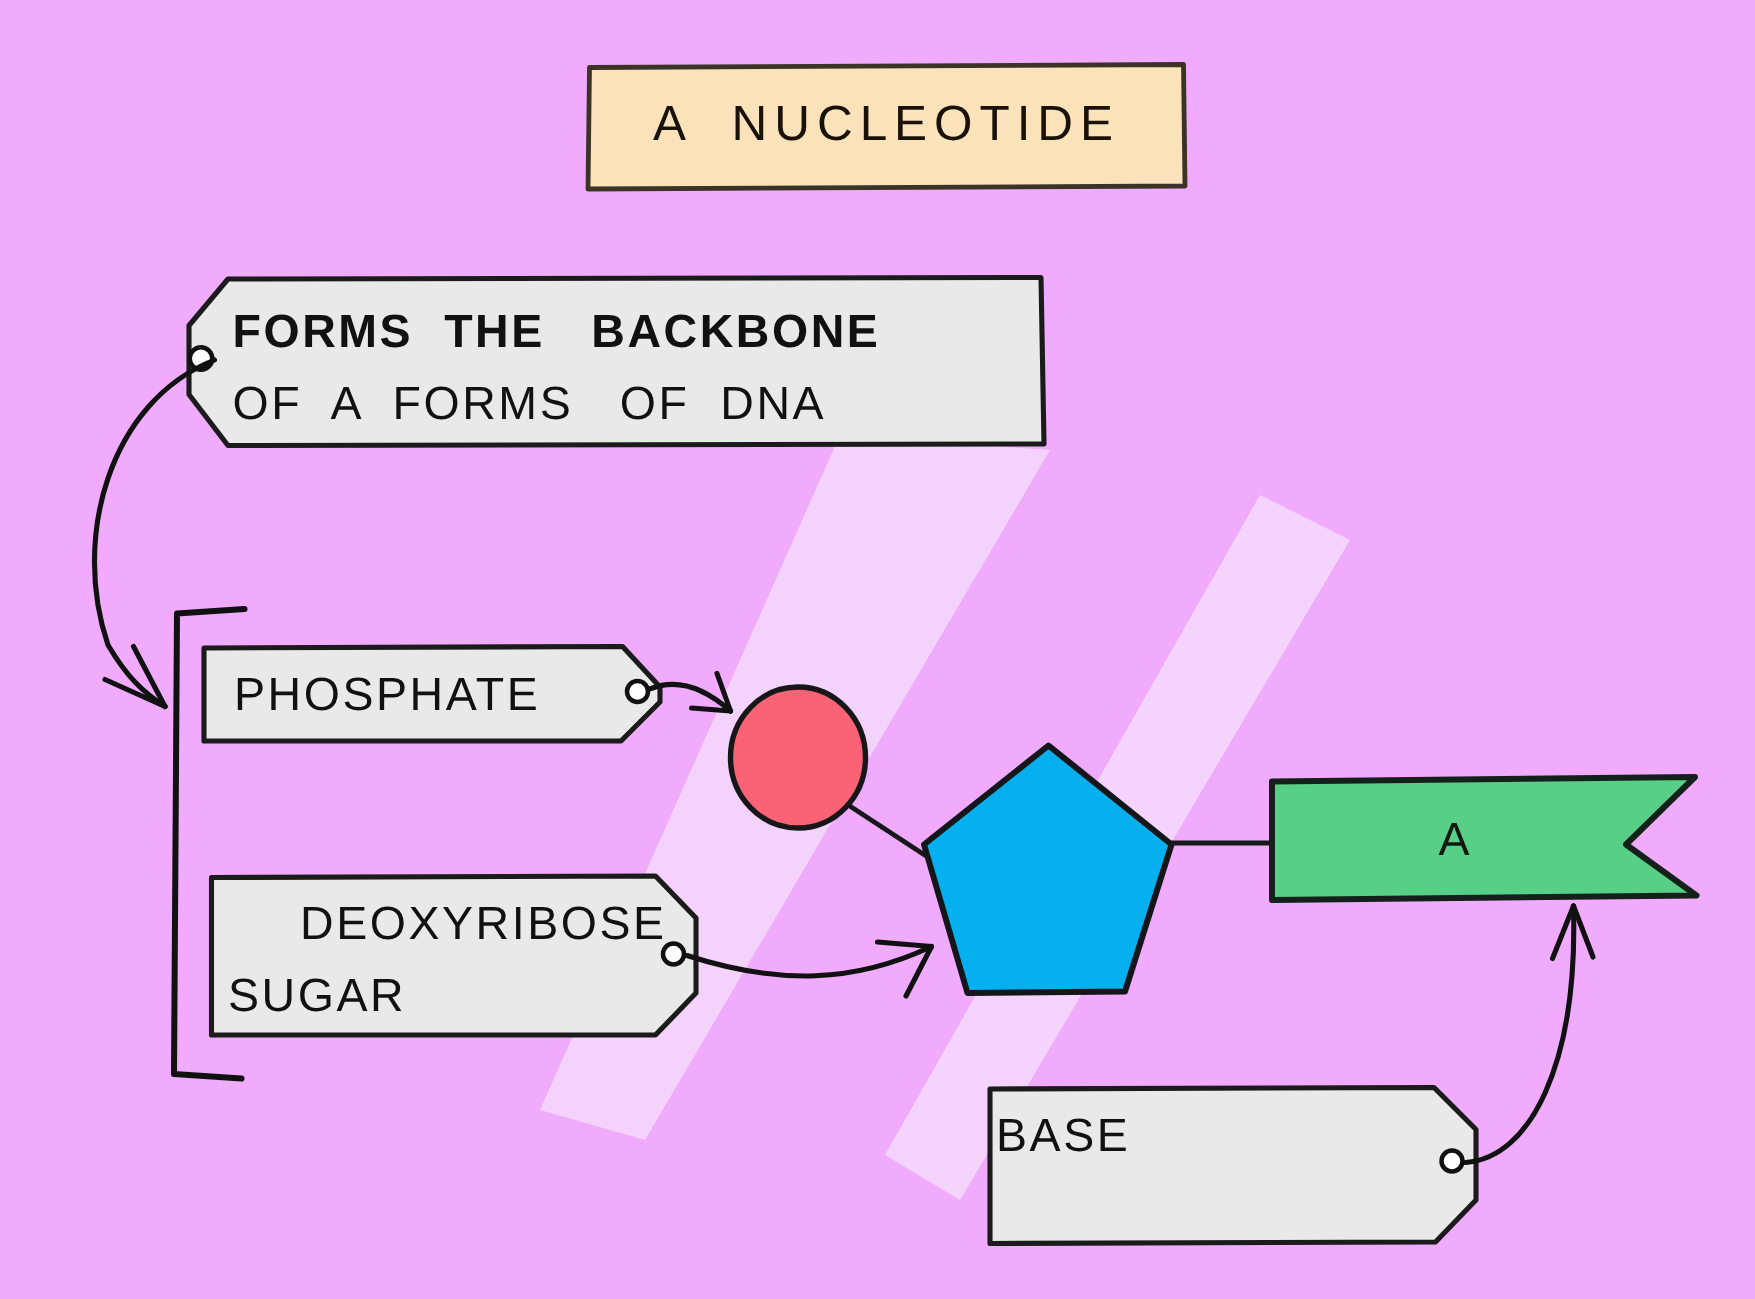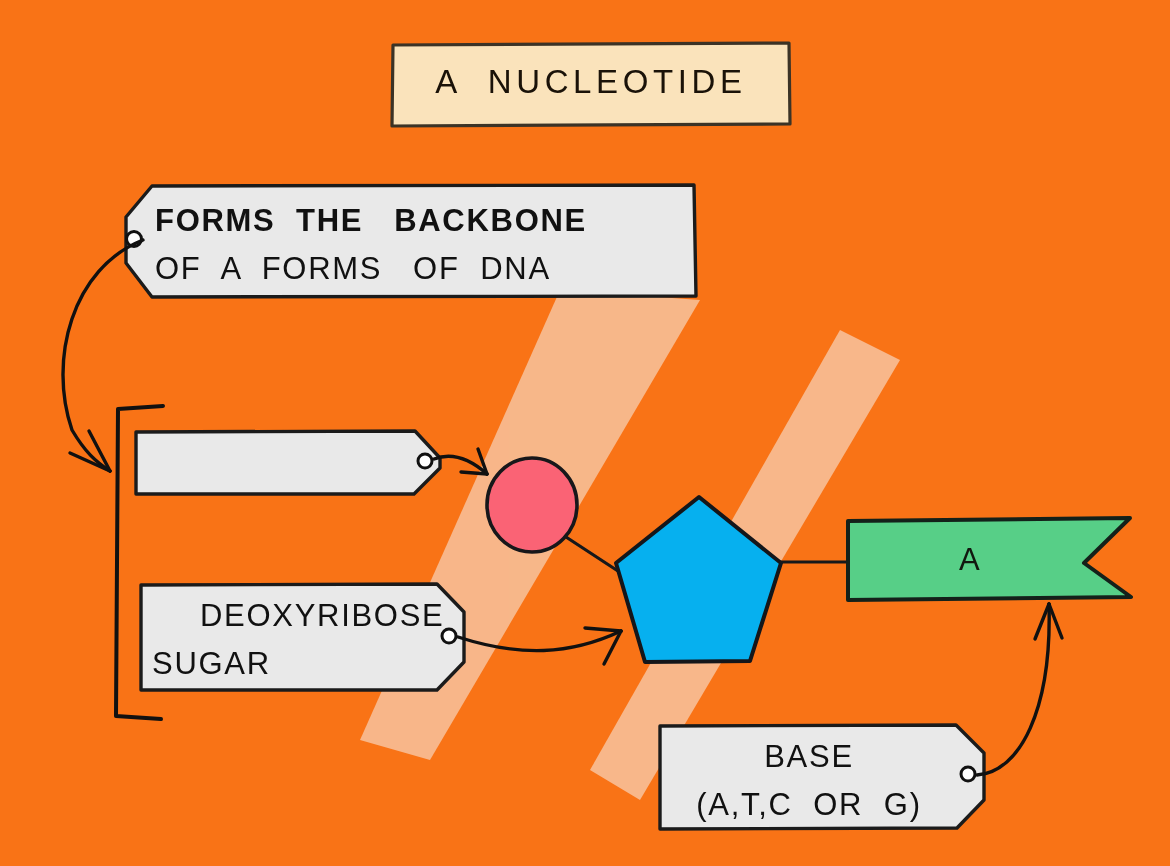--- a/index.html
+++ b/index.html
@@ -7,21 +7,21 @@
     padding: 0;
     background: #ffffff;
   }
   body {
     font-family: "Liberation Sans", sans-serif;
   }
   #stage {
     position: relative;
     width: 1170px;
     height: 866px;
-    background: #f97316;
+    background: #f0abfc;
     overflow: hidden;
   }
   #stage svg.layer {
     position: absolute;
     left: 0;
     top: 0;
     width: 1170px;
     height: 866px;
   }
   .tag-text, .title-text, .flag-text {
@@ -35,21 +35,21 @@
     font-size: 33px;
     letter-spacing: 0.14em;
     color: #1a1208;
   }
   .tag-text {
     font-size: 31px;
     line-height: 48px;
     letter-spacing: 0.055em;
     color: #111111;
   }
-  .tag-text.centered { text-align: center; }
+  .tag-text.centered { }
   .flag-text {
     font-size: 31px;
     color: #11180f;
     letter-spacing: 0.04em;
   }
 </style>
 </head>
 <body>
 
 <div id="stage">
@@ -133,22 +133,22 @@
       <path d="M1049,604 L1062,638"></path>
     </g>
 
   </svg>
 
   <div class="title-text" style="left:392px; top:63px; width:398px; text-align:center;">A  NUCLEOTIDE</div>
 
   <div class="tag-text" style="left:155px; top:197px; width:530px;font-weight:bold;">FORMS  THE   BACKBONE</div>
   <div class="tag-text" style="left:155px; top:245px; width:530px;">OF  A  FORMS   OF  DNA</div>
 
+  <div class="tag-text" style="left:156px; top:439px; width:260px;">PHOSPHATE</div>
 
   <div class="tag-text" style="left:152px; top:592px; width:290px;margin-left:48px;">DEOXYRIBOSE</div>
   <div class="tag-text" style="left:152px; top:640px; width:290px;">SUGAR</div>
 
   <div class="tag-text centered" style="left:664px; top:733px; width:290px;">BASE</div>
-  <div class="tag-text centered" style="left:664px; top:781px; width:290px;">(A,T,C  OR  G)</div>
 
   <div class="flag-text" style="left:880px; top:542px; width:180px; text-align:center;">A</div>
 
 </div>
 
 </body></html>

